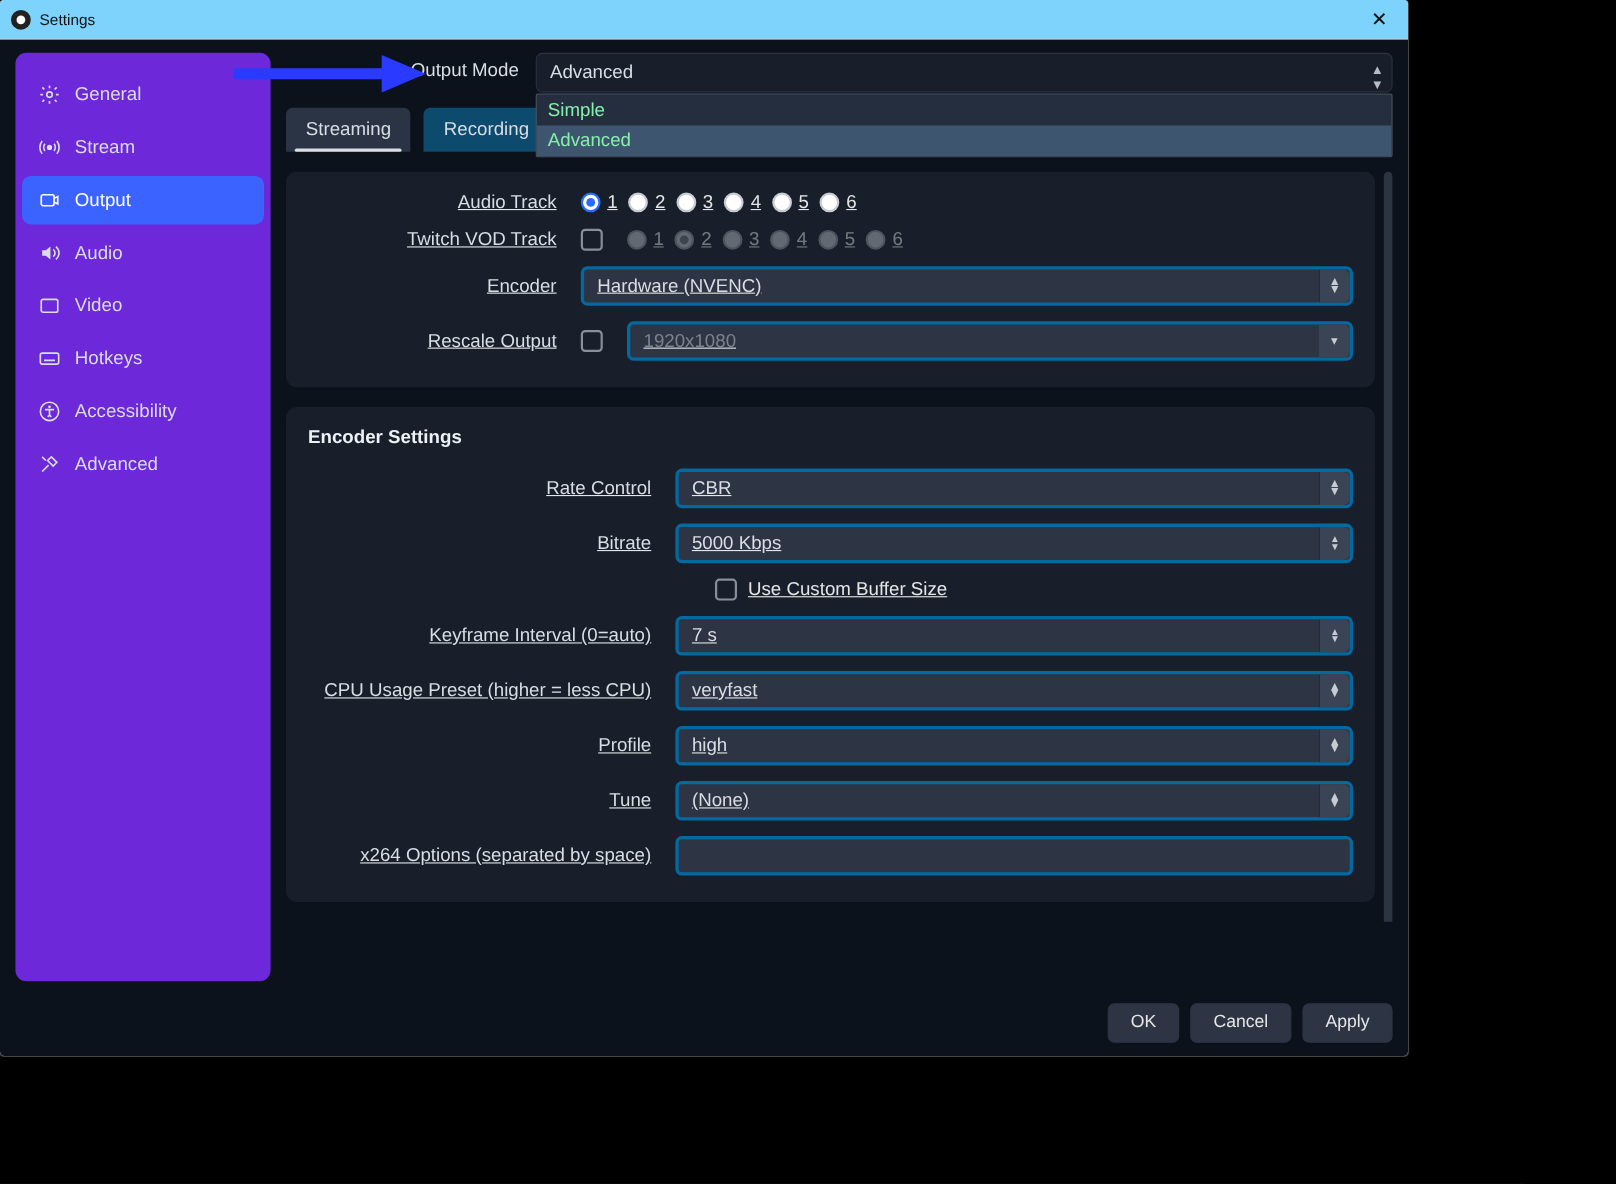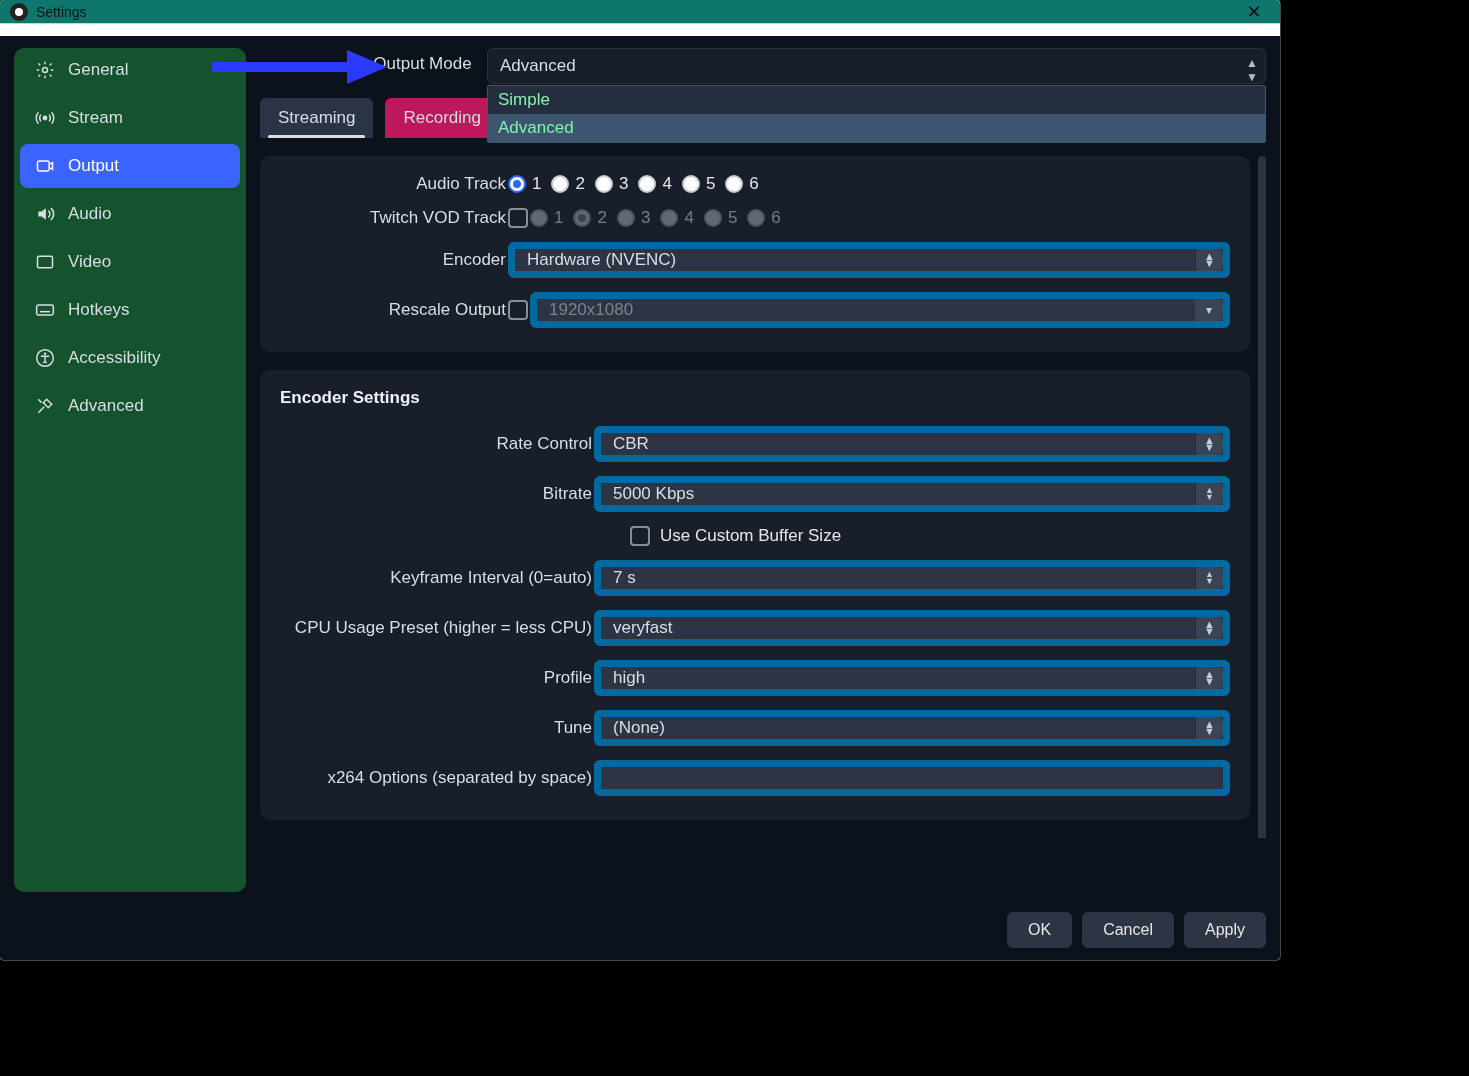--- a/index.html
+++ b/index.html
@@ -1,32 +1,32 @@
 <!DOCTYPE html>
 <html><head>
 <meta charset="utf-8">
 <style>
 
 * { box-sizing: border-box; margin: 0; padding: 0; font-family: "Segoe UI", "Helvetica Neue", Arial, sans-serif; }
 body { background:#000; width:1469px; height:1076px; overflow:hidden; color:#e6e6e6; }
 
 
 .window { position:absolute; top:0; left:0; width:1280px; height:960px; background:#fff; border-radius:4px; overflow:hidden; box-shadow:0 0 0 1px #444; }
-.titlebar { height:24px; background:#0f766e; color:#111; display:flex; align-items:center; justify-content:space-between; padding:0 6px 0 10px; border-bottom:1px solid #d0d0d0; font-size:14px; }
+.titlebar { height:36px; background:#7dd3fc; color:#111; display:flex; align-items:center; justify-content:space-between; padding:0 6px 0 10px; border-bottom:1px solid #d0d0d0; font-size:14px; }
 .titlebar-left { display:flex; align-items:center; gap:8px; }
 .titlebar .obs-logo { width:18px; height:18px; border-radius:50%; background:#222; position:relative; border:2px solid #222; }
 .titlebar .obs-logo::after { content:""; position:absolute; top:3px; left:3px; width:8px; height:8px; border-radius:50%; background:#fff; }
 .titlebar .close-x { width:40px; height:30px; display:flex; align-items:center; justify-content:center; font-size:18px; color:#111; cursor:pointer; }
 
 
 .dark-wrap { position:absolute; top:36px; left:0; right:0; bottom:0; background:#0c121b; padding:12px 14px 68px 14px; }
 .columns { display:flex; gap:14px; height:100%; }
 
 
-.sidebar { width:232px; background:#14532d; border-radius:10px; padding:0 6px; display:flex; flex-direction:column; gap:4px; }
+.sidebar { width:232px; background:#6d28d9; border-radius:10px; padding:16px 6px; display:flex; flex-direction:column; gap:4px; }
 .side-item { display:flex; align-items:center; gap:12px; height:44px; padding:0 14px; border-radius:8px; color:#d9dee4; font-size:17px; cursor:pointer; }
 .side-item.active { background:#3a63ff; color:#fff; }
 .side-item .ic { width:22px; height:22px; display:flex; align-items:center; justify-content:center; flex:0 0 22px; }
 
 
 .main { flex:1; display:flex; flex-direction:column; min-width:0; }
 
 .outmode-row { display:flex; align-items:flex-start; gap:12px; margin-bottom:14px; position:relative; }
 .outmode-label { width:215px; text-align:center; padding-top:6px; font-size:17px; color:#d9dee4; position:relative; padding-left:110px; }
 .outmode-arrow { position:absolute; left:-48px; top:-2px; width:175px; height:42px; pointer-events:none; }
@@ -34,49 +34,49 @@
 .outmode-select-wrap { flex:1; position:relative; }
 .outmode-select { height:36px; background:#181f2b; border:1px solid #2a3240; border-radius:6px; display:flex; align-items:center; padding:0 12px; font-size:17px; color:#d9dee4; cursor:pointer; }
 .outmode-select .spin { position:absolute; right:8px; top:8px; font-size:12px; color:#b6bdc7; }
 
 .outmode-dropdown { position:absolute; top:37px; left:0; right:0; background:#252e3e; border:1px solid #4a5260; border-radius:2px; font-size:17px; overflow:hidden; z-index:50; }
 .outmode-dropdown .opt { padding:4px 10px; color:#86efac; cursor:pointer; }
 .outmode-dropdown .opt.hl { background:#3e5570; }
 
 
 .tabrow { display:flex; gap:12px; margin-bottom:18px; }
-.tab { background:#be185d; border-radius:6px 6px 0 0; padding:10px 18px; font-size:17px; color:#d9dee4; cursor:pointer; position:relative; }
+.tab { background:#0c4a6e; border-radius:6px 6px 0 0; padding:10px 18px; font-size:17px; color:#d9dee4; cursor:pointer; position:relative; }
 .tab.active { background:#2a3444; }
 .tab.active::after { content:""; position:absolute; left:8px; right:8px; bottom:0; height:3px; background:#d9dee4; border-radius:2px; }
 
 
 .card { background:#181f2b; border-radius:10px; padding:18px 20px 24px 20px; margin-bottom:18px; }
 .card-title { font-weight:600; font-size:17px; margin-bottom:18px; color:#eef2f6; }
 
-.form-row { display:flex; align-items:center; gap:2px; margin-bottom:14px; }
+.form-row { display:flex; align-items:center; gap:22px; margin-bottom:14px;text-decoration:underline; }
 .form-row:last-child { margin-bottom:0; }
 .form-label { width:226px; text-align:right; font-size:17px; color:#d9dee4; }
 .form-field { flex:1; min-width:0; }
 
 
 .radios { display:flex; align-items:center; gap:10px; }
 .radio { display:flex; align-items:center; gap:6px; font-size:17px; }
 .radio input[type=radio] { appearance:none; width:18px; height:18px; border-radius:50%; border:2px solid #c7ccd3; background:#fff; position:relative; cursor:pointer; }
 .radio input[type=radio]:checked { border-color:#2a6bff; }
 .radio input[type=radio]:checked::after { content:""; position:absolute; top:3px; left:3px; width:8px; height:8px; border-radius:50%; background:#2a6bff; }
 .radio.disabled { opacity:.45; }
 .radio.disabled input[type=radio] { cursor:default; background:#bfc4cb; border-color:#8f949c; }
 .radio.disabled input[type=radio]:checked::after { background:#6a6f76; }
 
 
 .cbox { appearance:none; width:20px; height:20px; border:2px solid #888f99; border-radius:4px; background:transparent; cursor:pointer; position:relative; }
 .cbox:checked::after { content:"✓"; position:absolute; top:-3px; left:2px; color:#fff; font-size:16px; }
 
 
-.sel, .txt, .spinbox { width:100%; height:36px; background:#2d3544; border:7px solid #0369a1; border-radius:6px; color:#d9dee4; font-size:17px; padding:0 12px; display:flex; align-items:center; position:relative; cursor:pointer; }
+.sel, .txt, .spinbox { width:100%; height:36px; background:#2d3544; border:3px solid #0369a1; border-radius:6px; color:#d9dee4; font-size:17px; padding:0 12px; display:flex; align-items:center; position:relative; cursor:pointer; }
 .txt { background:#2d3544; cursor:text; }
 .sel .spin, .spinbox .spin { position:absolute; right:0; top:0; bottom:0; width:28px; background:#3b4454; border-left:1px solid #242b38; border-radius:0 6px 6px 0; display:flex; flex-direction:column; align-items:center; justify-content:center; font-size:9px; color:#c7ccd3; }
 .sel .spin.single { font-size:11px; gap:0; }
 .spinbox .spin .up,.spinbox .spin .dn,.sel .spin .up,.sel .spin .dn { line-height:7px; }
 .sel.combo .caret { position:absolute; right:0; top:0; bottom:0; width:28px; background:#3b4454; border-radius:0 6px 6px 0; display:flex; align-items:center; justify-content:center; font-size:12px; color:#c7ccd3; }
 
 .checkbox-row { display:flex; align-items:center; gap:10px; padding-left:0; font-size:17px;margin-left:36px; }
 
 
 .encoder .form-label { width:312px; }

